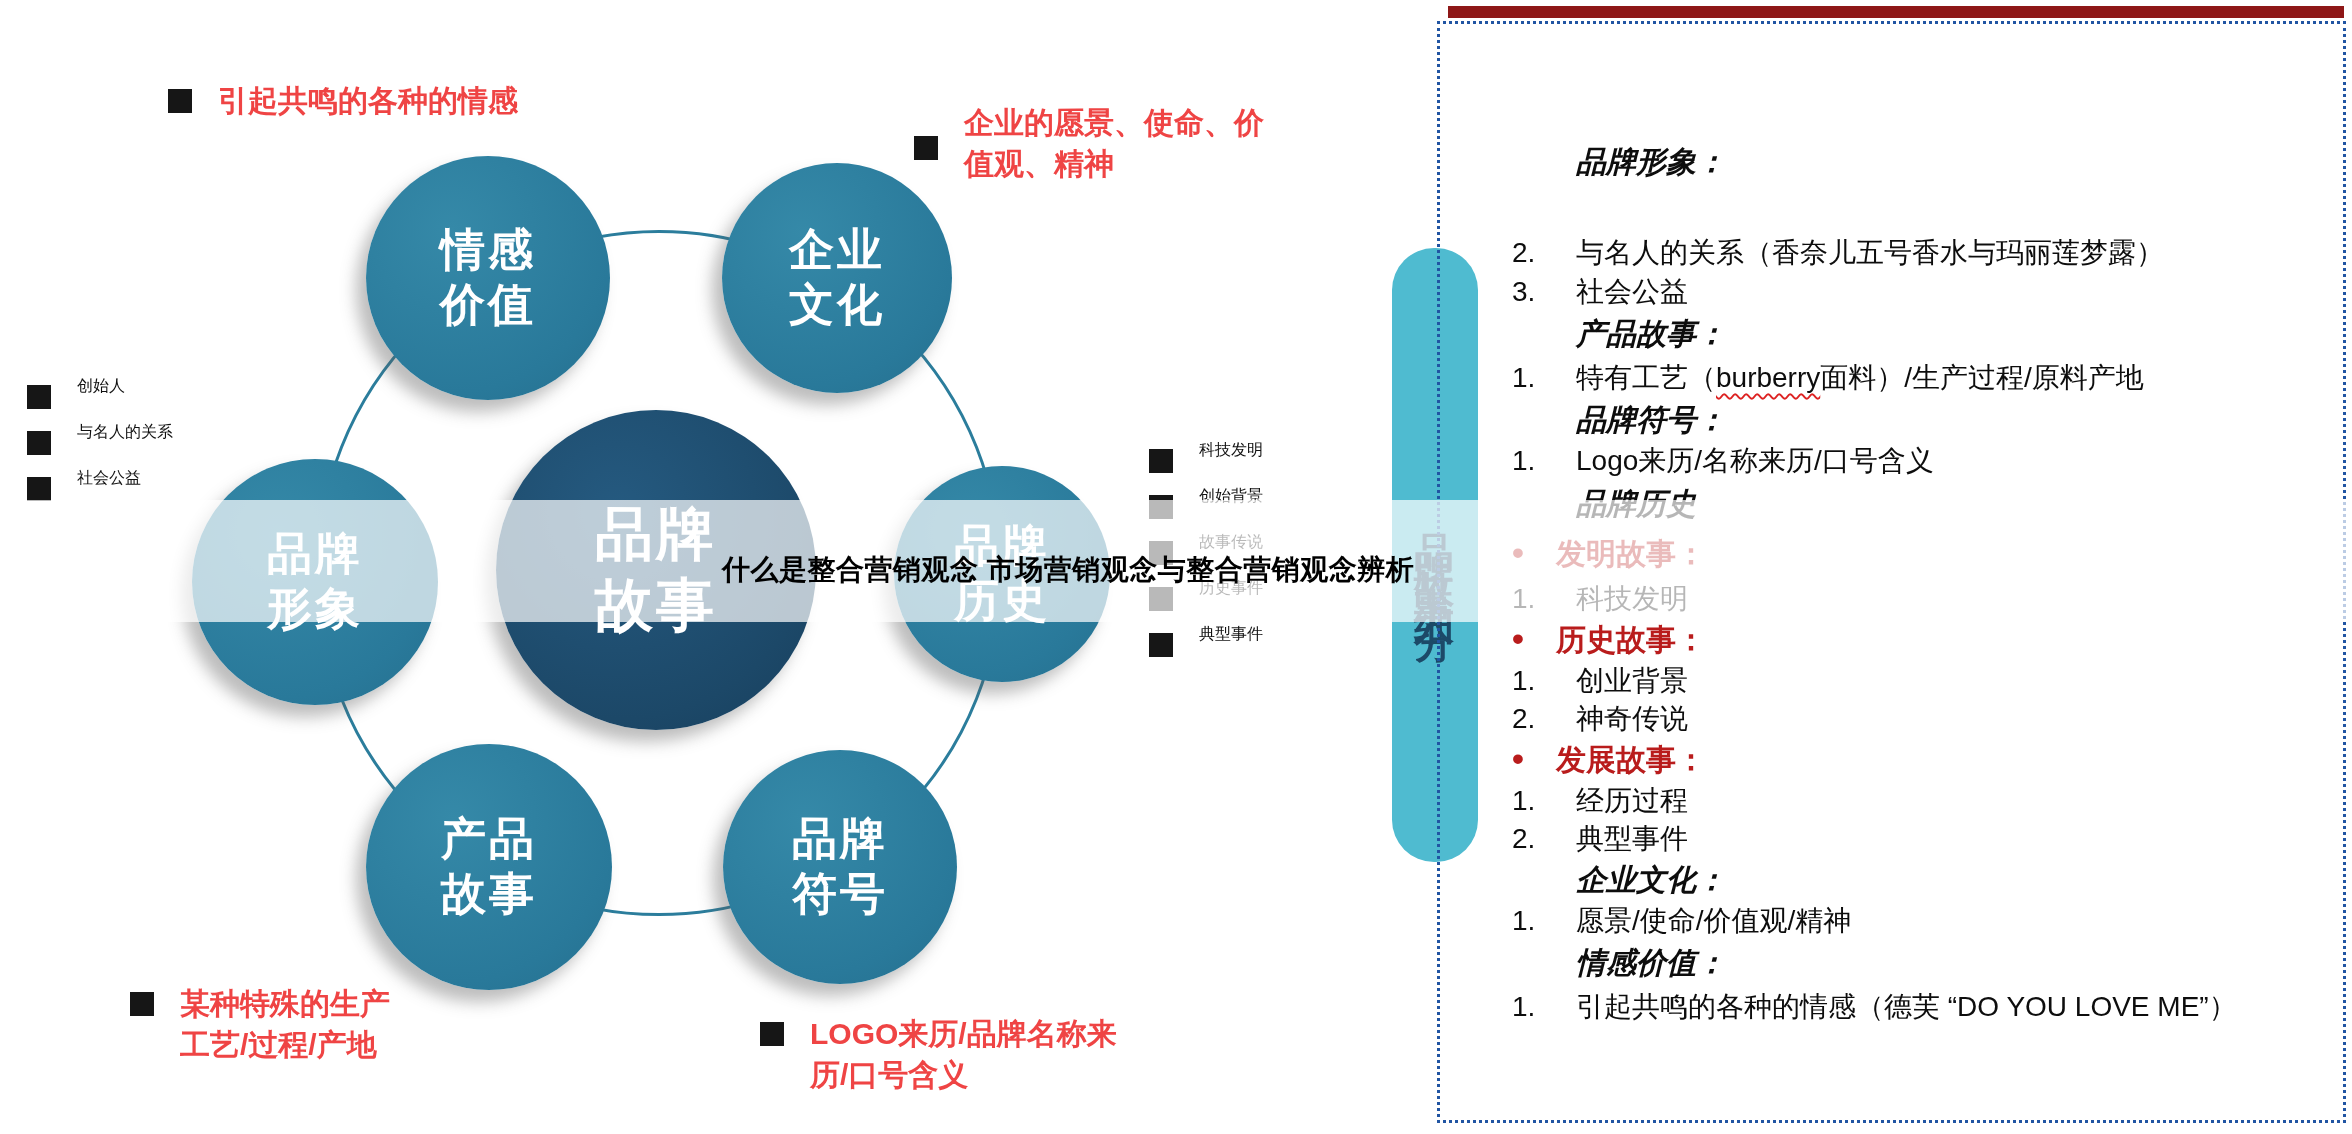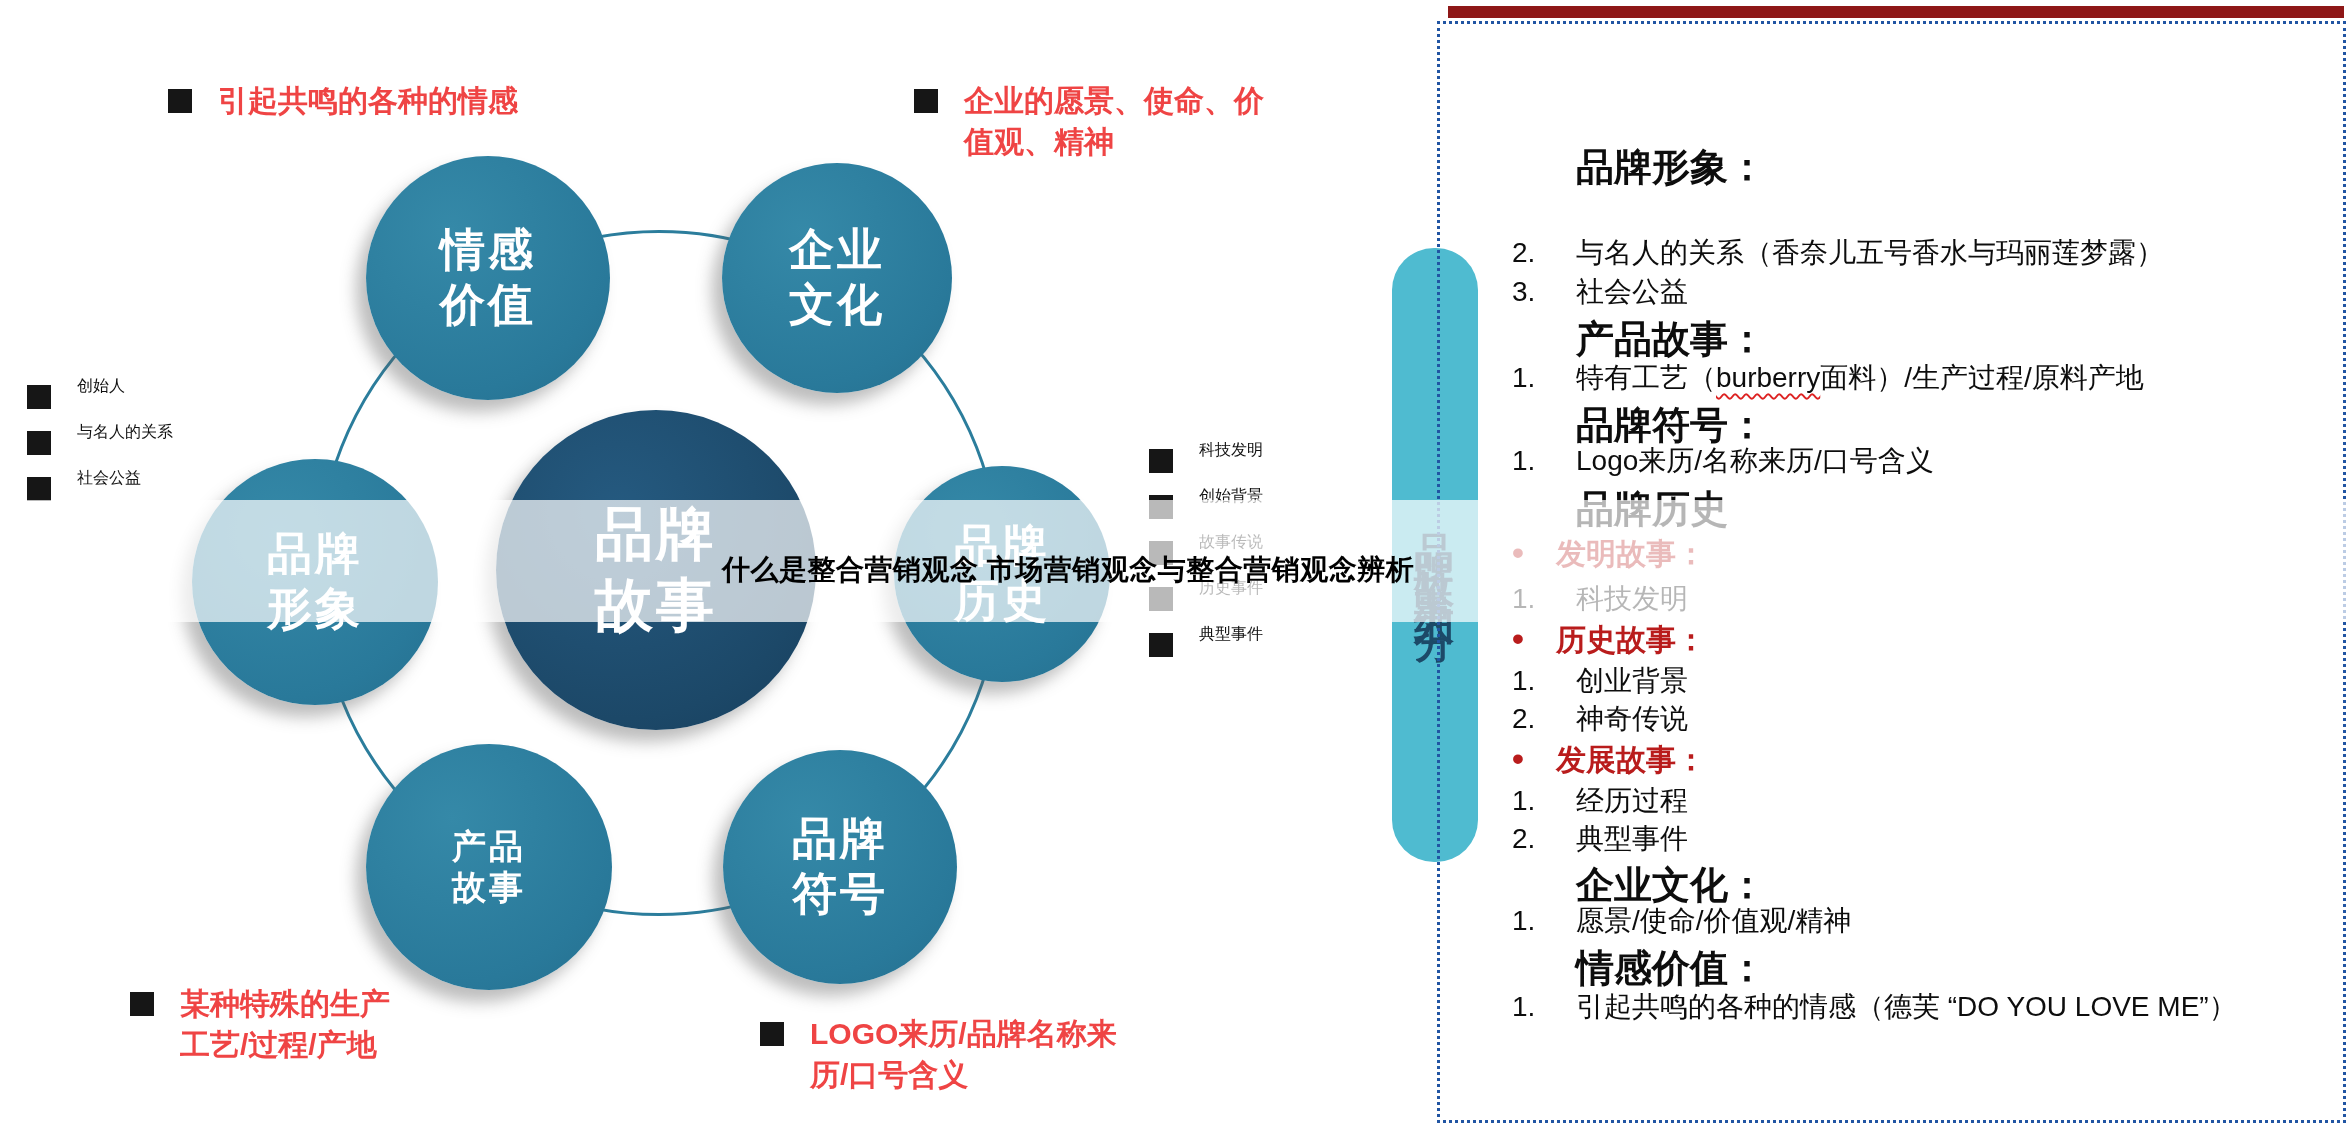--- a/index.html
+++ b/index.html
@@ -21,21 +21,21 @@
   .circle .lbl{white-space:pre-line;line-height:1.22;letter-spacing:3px;}
   .c-center{
     left:496px;top:410px;width:320px;height:320px;z-index:3;
     background:radial-gradient(circle at 38% 32%, #255a80, #1c4868 70%, #173e5c);
     font-size:58px;
   }
   .c-emotion{left:366px;top:156px;width:244px;height:244px;font-size:45px;}
   .c-culture{left:722px;top:163px;width:230px;height:230px;font-size:45px;}
   .c-image{left:192px;top:459px;width:246px;height:246px;font-size:45px;}
   .c-history{left:894px;top:466px;width:216px;height:216px;font-size:45px;}
-  .c-product{left:366px;top:744px;width:246px;height:246px;font-size:34px;}
+  .c-product{left:366px;top:744px;width:246px;height:246px;font-size:45px;}
   .c-symbol{left:723px;top:750px;width:234px;height:234px;font-size:45px;}
   
   .note{position:absolute;display:flex;align-items:flex-start;z-index:4;}
   .sq{width:24px;height:24px;background:#161616;margin-top:9px;margin-right:26px;flex:0 0 auto;}
   .note .txt{font-weight:bold;font-size:30px;line-height:1.38;white-space:pre-line;color:#ef4444;}
   .note-list{position:absolute;z-index:4;}
   .note-list .row{display:flex;align-items:flex-start;margin-bottom:13px;}
   
   .band{position:absolute;left:0;top:500px;width:2352px;height:122px;background:rgba(255,255,255,0.70);z-index:10;}
   .overlay-title{
@@ -51,21 +51,21 @@
     writing-mode:vertical-rl;text-orientation:upright;font-weight:bold;font-size:40px;
     color:#1c4a68;letter-spacing:18px;
   }
   
   .red-bar{position:absolute;left:1448px;top:6px;width:896px;height:12px;background:#8e1717;z-index:5;}
   .panel{
     position:absolute;left:1437px;top:21px;width:903px;height:1096px;
     border:3px dotted #2155a3;z-index:5;background:transparent;
   }
   .p-row{position:absolute;left:72px;white-space:nowrap;color:#0d0d0d;}
-  .p-row.heading{font-weight:bold;font-size:38px;}
+  .p-row.heading{font-weight:bold;font-size:30px;font-style:italic;}
   .p-row.item{font-size:28px;}
   .p-row.bullet{font-weight:bold;font-size:30px;color:#b91c1c;}
   .p-row .num{display:inline-block;min-width:64px;}
   .p-row.bullet .num{min-width:44px;font-size:34px;line-height:1;}
   .squiggle{text-decoration:underline wavy #d22;text-decoration-thickness:2px;text-underline-offset:6px;}
 </style>
 </head>
 <body>
 
 <div class="stage">
@@ -100,21 +100,21 @@
   <div class="circle c-center">
     <div class="lbl">品牌
 故事</div>
   </div>
 
   <div class="note" style="left:168px;top:80px;">
     <div class="sq"></div>
     <div class="txt">引起共鸣的各种的情感</div>
   </div>
 
-  <div class="note" style="left:914px;top:80px;">
+  <div class="note" style="left:914px;top:102px;align-items:center;">
     <div class="sq"></div>
     <div class="txt">企业的愿景、使命、价
 值观、精神</div>
   </div>
 
   <div class="note-list" style="left:27px;top:328px;margin-top:48px;">
     <div class="row">
       <div class="sq"></div>
       <div class="txt">创始人</div>
     </div>

